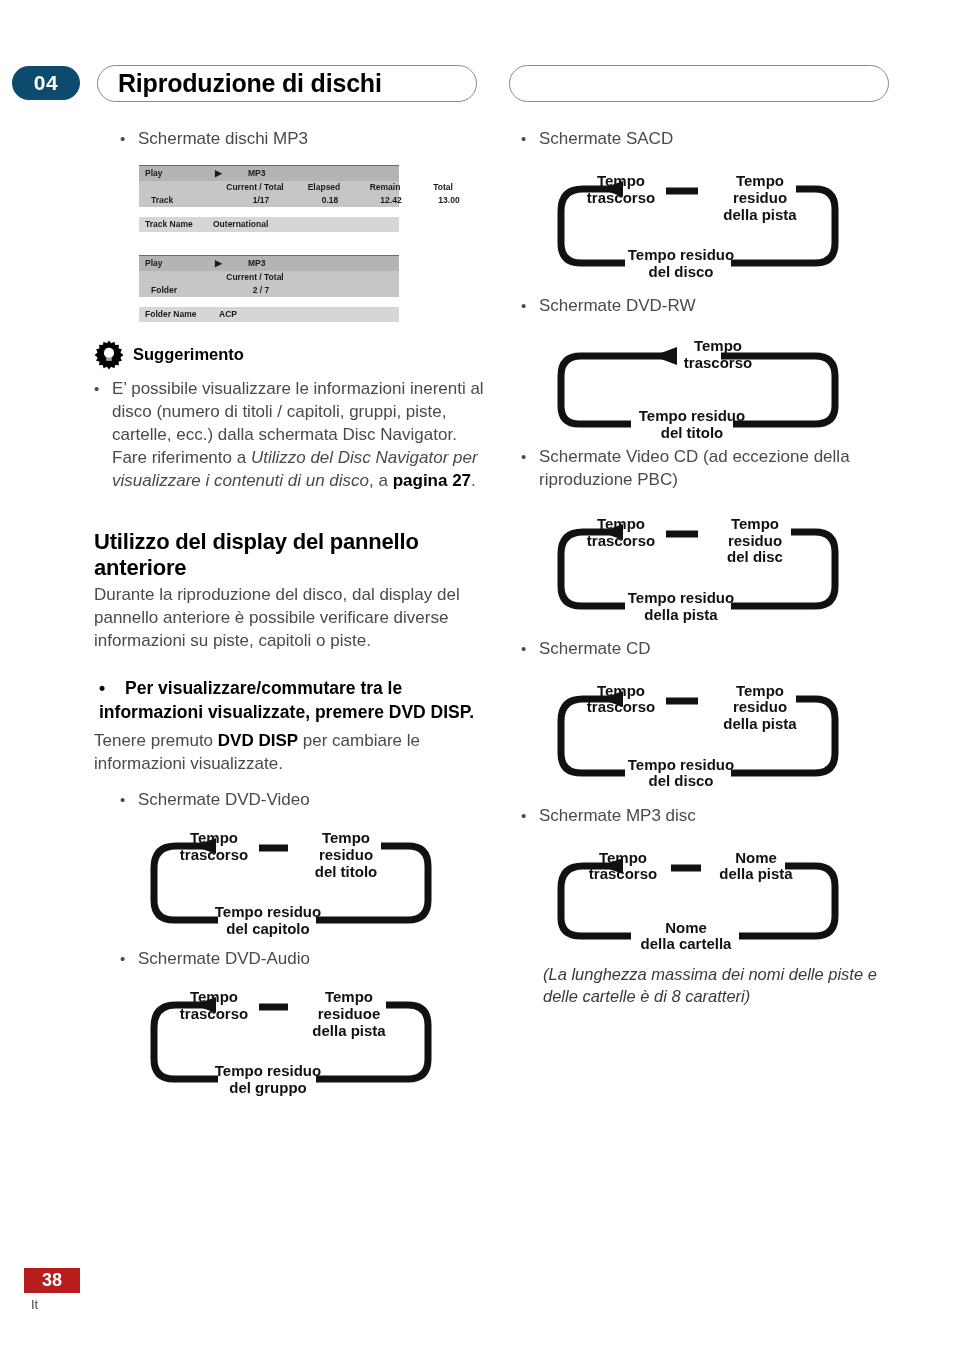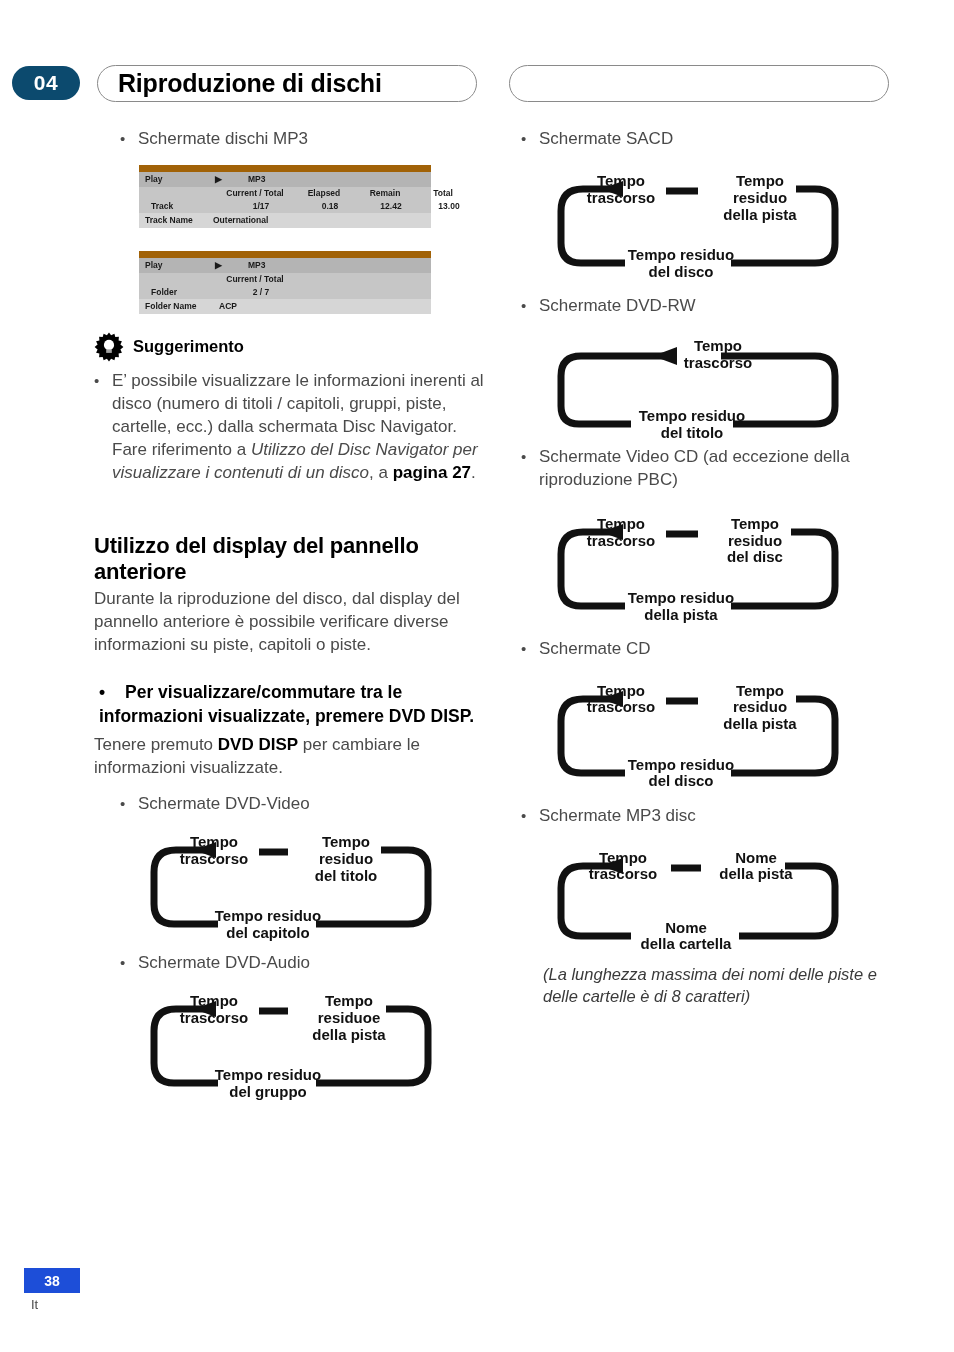--- a/index.html
+++ b/index.html
@@ -121,36 +121,36 @@
   .note-italic {
     font-size: 16.5px;
     font-style: italic;
     color: #3a3a3a;
     line-height: 1.34;
     margin: 0;
   }
 
   
   .lcd {
-    width: 292px;
+    width: 260px;
     font-family: "Liberation Sans", sans-serif;
     color: #1a1a1a;
     font-weight: bold;
     font-size: 8.5px;
-    border-top: 7px solid #a16207;
+    border-top: 1px solid #a16207;
   }
   .lcd-row {
     display: flex;
     align-items: center;
     box-sizing: border-box;
   }
   .lcd-r1 { background: #b4b4b4; height: 15px; padding: 0 6px; }
   .lcd-r2 { background: #c6c6c6; height: 13px; padding: 0 6px; }
   .lcd-r3 { background: #c6c6c6; height: 13px; padding: 0 12px; }
-  .lcd-r4 { background: #d6d6d6; height: 15px; padding: 0 6px; }
+  .lcd-r4 { background: #d6d6d6; height: 15px; padding: 0 6px; margin-top: 10px; }
   .lcd .c-label { width: 72px; flex: 0 0 72px; }
   .lcd .c-cur   { width: 76px; flex: 0 0 76px; text-align: center; }
   .lcd .c-el    { width: 62px; flex: 0 0 62px; text-align: center; }
   .lcd .c-rem   { width: 60px; flex: 0 0 60px; text-align: center; }
   .lcd .c-tot   { width: 56px; flex: 0 0 56px; text-align: center; }
   .lcd .play-icon { margin-left: 24px; font-size: 9px; }
   .lcd .mp3-tag { margin-left: 26px; }
   .lcd .name-val { margin-left: 6px; font-weight: bold; }
 
   
@@ -182,24 +182,24 @@
     white-space: nowrap;
   }
 
   
   .page-num-box {
     position: absolute;
     left: 24px;
     top: 1268px;
     width: 56px;
     height: 25px;
-    background: #1d4ed8;
+    background: #b91c1c;
     color: #ffffff;
     font-weight: bold;
-    font-size: 14px;
+    font-size: 18px;
     display: flex;
     align-items: center;
     justify-content: center;
   }
   .lang-code {
     position: absolute;
     left: 31px;
     top: 1297px;
     font-size: 13px;
     color: #4a4a4a;
@@ -280,21 +280,21 @@
         </svg>
       </span>
       <span class="label">Suggerimento</span>
     </div>
     <div class="bullet-line">
       <span class="dot">•</span>
       <span><span>E’ possibile visualizzare le informazioni inerenti al disco (numero di titoli / capitoli, gruppi, piste, cartelle, ecc.) dalla schermata Disc Navigator. Fare riferimento a </span><span class="it">Utilizzo del Disc Navigator per visualizzare i contenuti di un disco</span><span>, a </span><span class="bold">pagina 27</span><span>.</span></span>
     </div>
   </div>
 
-  <div style="margin-top:48px;">
+  <div style="margin-top:36px;">
     <div class="heading2">Utilizzo del display del pannello anteriore</div>
     <div class="body-text">Durante la riproduzione del disco, dal display del pannello anteriore è possibile verificare diverse informazioni su piste, capitoli o piste.</div>
   </div>
 
   <div style="margin-top:25px;">
     <div class="heading3">
       <span style="display:inline-block;width:26px;">•</span><span>Per visualizzare/commutare tra le informazioni visualizzate, premere DVD DISP.</span>
     </div>
     <div class="body-text"><span>Tenere premuto </span><span class="bold">DVD DISP</span><span> per cambiare le informazioni visualizzate.</span></div>
   </div>

